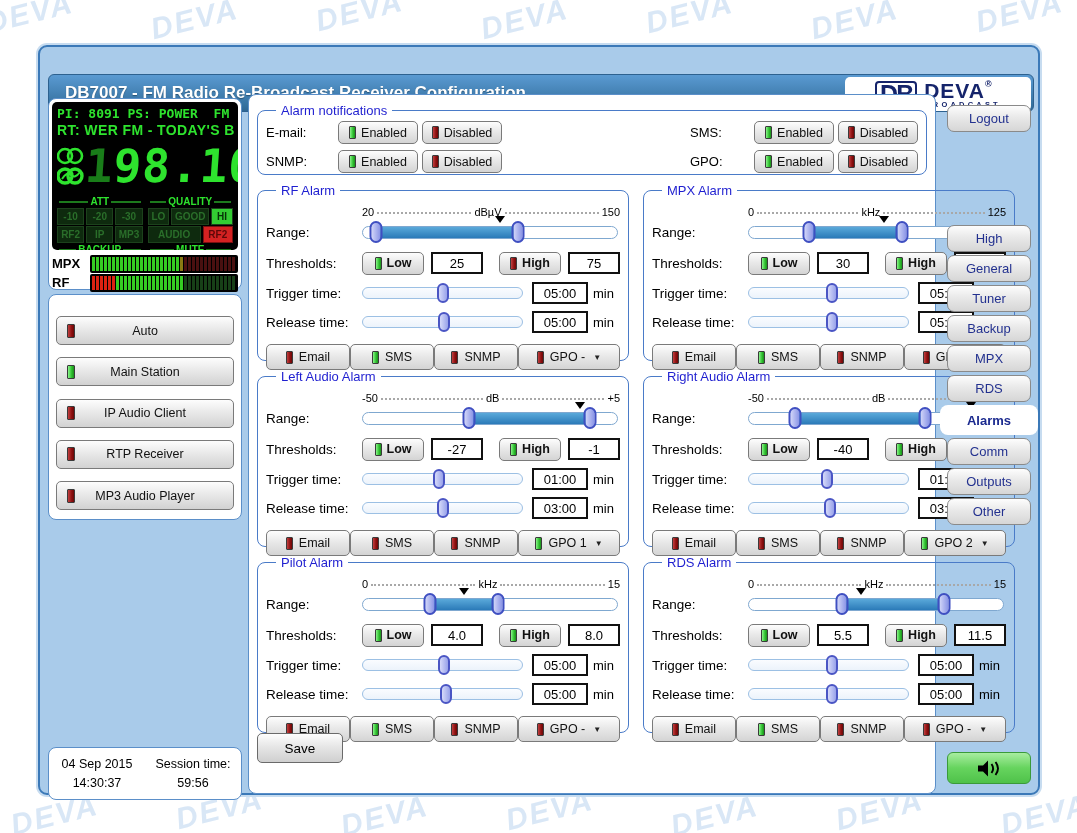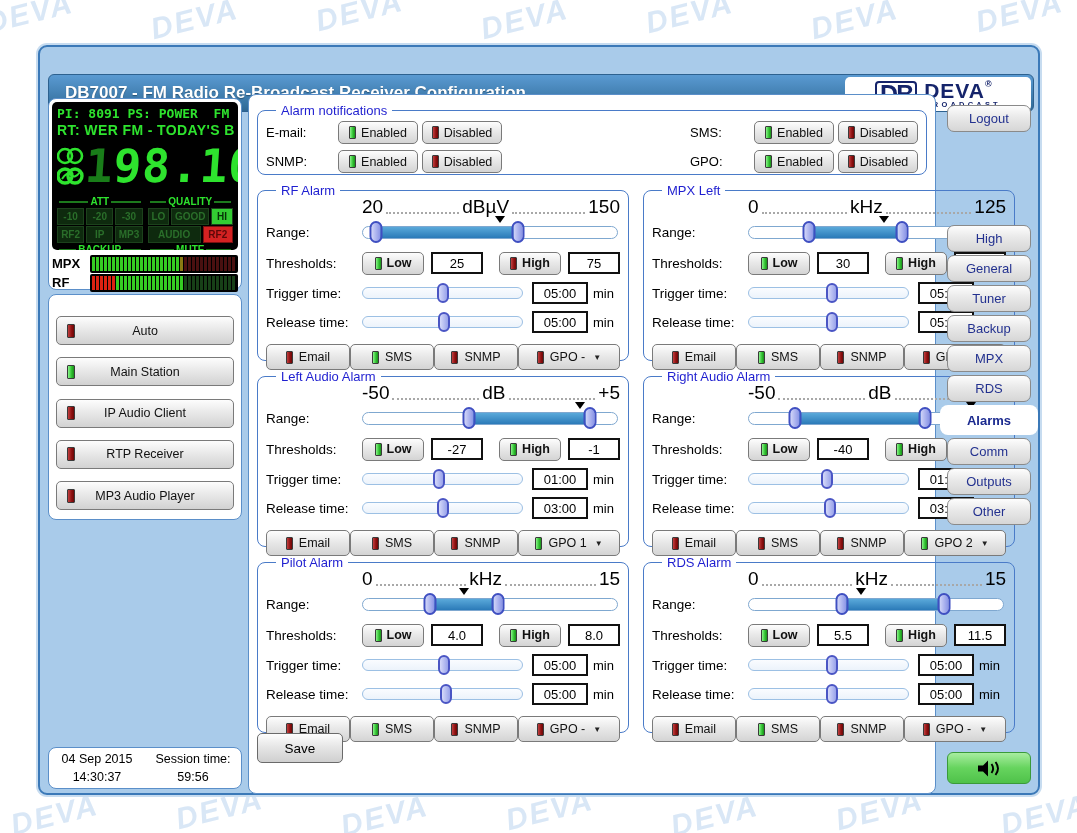--- a/index.html
+++ b/index.html
@@ -47,39 +47,39 @@
   .seg { width:3px; height:14px; }
 
   .sources { left:8px; top:247px; width:194px; height:226px; padding:9px 7px; display:flex; flex-direction:column; justify-content:space-between; }
   .src-btn { position:relative; height:29px; border:1px solid #7a7a7a; border-radius:5px; background:linear-gradient(#fdfdfd,#e9e9e9 45%,#d2d2d2); font:12.5px "Liberation Sans",sans-serif; color:#111; display:flex; align-items:center; justify-content:center; cursor:pointer;margin-top:12px; }
   .src-btn .led { position:absolute; left:10px; }
 
   .led { display:inline-block; width:8px; height:14px; border:1px solid #3a3a3a; border-radius:1px; }
   .led-green { background:linear-gradient(90deg,#8cf58c,#2fc12f 60%,#1d8f1d); }
   .led-red { background:linear-gradient(90deg,#c04040,#8f1010 60%,#6a0808); }
 
-  .status { left:8px; top:700px; width:194px; height:42px; display:flex; align-items:center; text-align:center; font:12.5px "Liberation Sans",sans-serif; color:#000; }
+  .status { left:8px; top:700px; width:194px; height:53px; display:flex; align-items:center; text-align:center; font:12.5px "Liberation Sans",sans-serif; color:#000; }
   .status .col { flex:1; line-height:1.45; }
 
   
   .main { position:absolute; left:208px; top:47px; width:688px; height:700px; background:#fff; border:1px solid #5b8fc9; border-radius:8px; padding:8px; }
 
   fieldset { border:1px solid #4a7bc8; border-radius:8px; padding:1px 8px 7px; }
   legend { color:#1f1fd0; font-size:13px; margin-left:10px; padding:0 5px; }
 
   
   .notif { height:72px; }
   .notif-grid { display:grid; grid-template-columns:68px 80px 80px 1fr 60px 80px 80px; row-gap:6px; column-gap:4px; align-items:center; margin-top:2px; }
   .nlabel { font-size:13px; color:#000; }
   .ed-btn { height:23px; border:1px solid #7a7a7a; border-radius:5px; background:linear-gradient(#fdfdfd,#e9e9e9 45%,#d4d4d4); font:12.5px "Liberation Sans",sans-serif; color:#111; display:flex; align-items:center; justify-content:center; gap:5px; cursor:pointer; }
   .ed-btn .led { width:7px; height:13px; }
 
   #alarm-grid { display:grid; grid-template-columns:1fr 1fr; gap:8px 14px; margin-top:8px; }
   .alarm { height:178px; }
-  .scale-row { display:flex; margin-left:96px; font-size:19px; color:#000; height:19px; align-items:flex-end; }
+  .scale-row { display:flex; margin-left:96px; font-size:11px; color:#000; height:19px; align-items:flex-end; }
   .leader { flex:1; border-bottom:2px dotted #a8a8a8; margin:0 3px 4px; }
   .row { display:flex; align-items:center; height:26px; margin-top:1px; }
   .lab { width:96px; font-size:13.5px; color:#000; }
   .range-slider { position:relative; flex:1; height:15px; margin-right:2px; }
   .rtrack { position:absolute; left:0; right:0; top:1px; height:13px; background:#fff; border:1px solid #7fa8d0; border-radius:7px; }
   .rfill { position:absolute; top:2px; height:11px; background:linear-gradient(#5aa9da,#2b7ab8); }
   .rhandle { position:absolute; top:-4px; width:13px; height:22px; border:2px solid #3f4fc1; border-radius:7px; background:linear-gradient(90deg,#d2d6f8,#8893e6); transform:translateX(-50%); cursor:pointer; }
   .rmarker { position:absolute; top:-9px; width:0; height:0; border-left:5px solid transparent; border-right:5px solid transparent; border-top:7px solid #000; transform:translateX(-50%); }
   .thr { height:30px; margin-top:3px; }
   .tbtn { width:62px; height:23px; border:1px solid #7a7a7a; border-radius:5px; background:linear-gradient(#fdfdfd,#e9e9e9 45%,#d4d4d4); font:bold 12.5px "Liberation Sans",sans-serif; color:#111; display:flex; align-items:center; justify-content:center; gap:5px; cursor:pointer; }
@@ -438,21 +438,21 @@
             </button>
       <button class="abtn">
               <span class="led led-red"></span>
               <span>GPO -</span>
               <span class="caret">▼</span>
             </button>
     </div>
   </fieldset>
 
   <fieldset class="alarm">
-    <legend>MPX Left</legend>
+    <legend>MPX Alarm</legend>
     <div class="scale-row">
       <span>0</span>
       <span class="leader"></span>
       <span>kHz</span>
       <span class="leader"></span>
       <span>125</span>
     </div>
     <div class="row">
       <span class="lab">Range:</span>
       <div class="range-slider">

